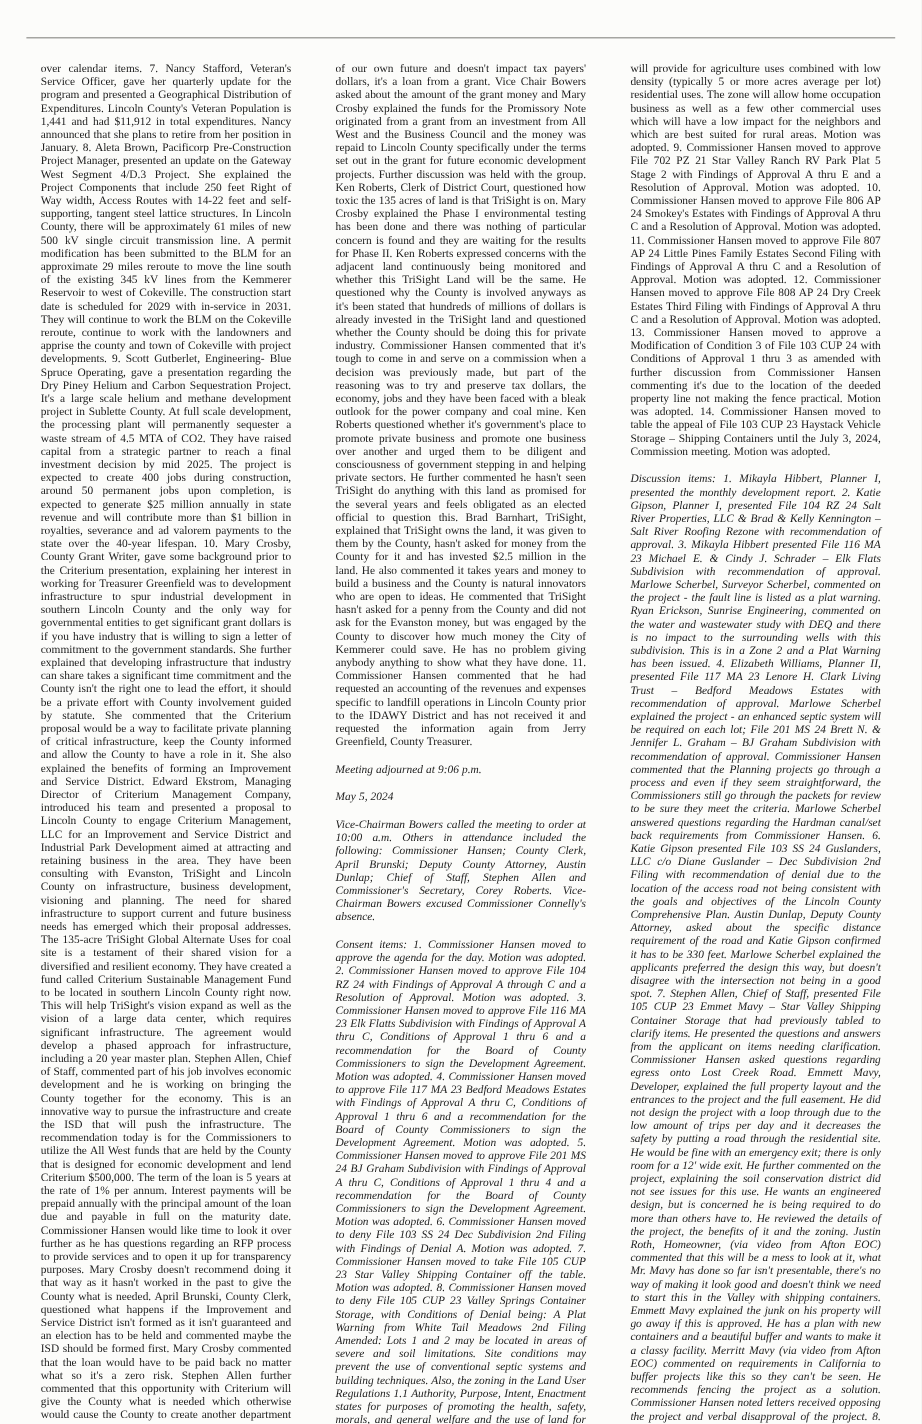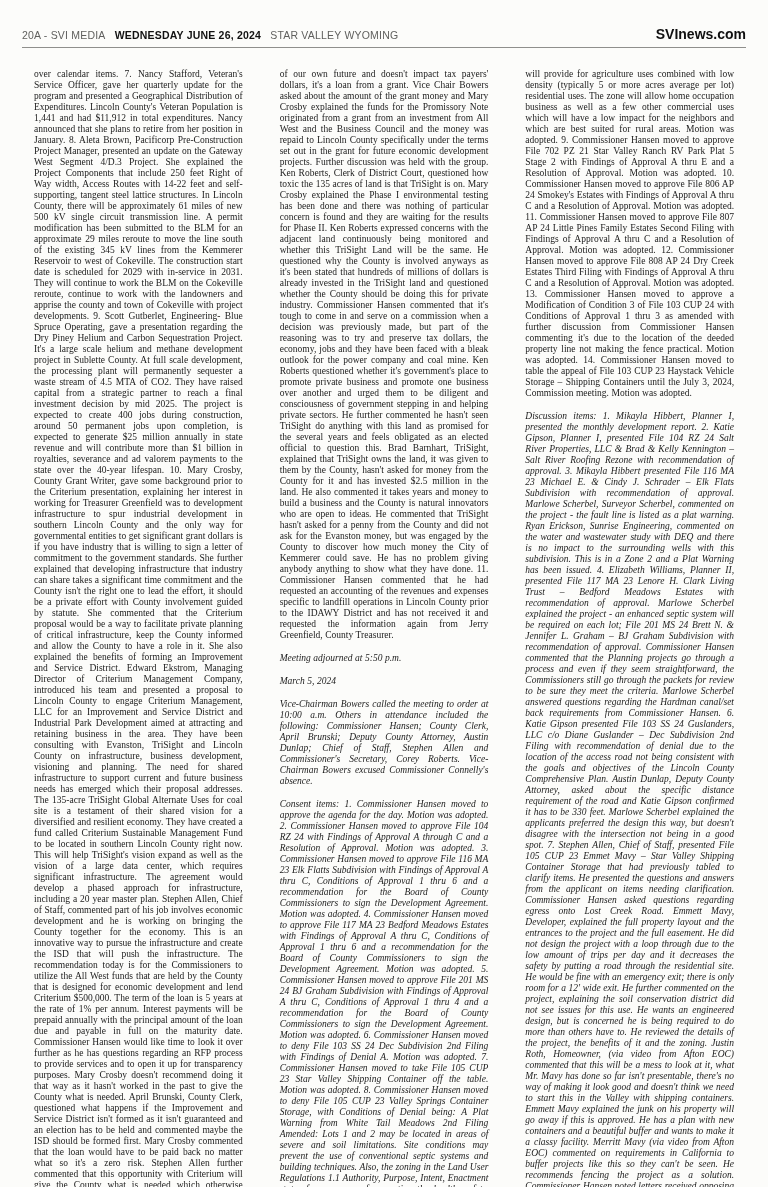--- a/index.html
+++ b/index.html
@@ -49,41 +49,33 @@
     color:#1b1b1b;
     word-spacing:.2px;
   }
   .col p + p{margin-top:1px;font-style:italic;}
 </style>
 </head>
 <body>
 
 <div class="page">
 
-  <header class="masthead">
-    <div class="masthead-left">
-      <span class="gray">20A - SVI MEDIA</span>
-      <span class="bold">WEDNESDAY JUNE 26, 2024</span>
-      <span class="gray">STAR VALLEY WYOMING</span>
-    </div>
-    <div class="masthead-right">SVInews.com</div>
-  </header>
 
   <div class="rule"></div>
 
   <main class="columns">
 
     <section class="col">
       <p>over calendar items.  7.  Nancy Stafford, Veteran's Service Officer, gave her quarterly update for the program and presented a Geographical Distribution of Expenditures. Lincoln County's Veteran Population is 1,441 and had $11,912 in total expenditures.  Nancy announced that she plans to retire from her position in January.  8.  Aleta Brown, Pacificorp Pre-Construction Project Manager, presented an update on the Gateway West Segment 4/D.3 Project.  She explained the Project Components that include 250 feet Right of Way width, Access Routes with 14-22 feet and self-supporting, tangent steel lattice structures.  In Lincoln County, there will be approximately 61 miles of new 500 kV single circuit transmission line.  A permit modification has been submitted to the BLM for an approximate 29 miles reroute to move the line south of the existing 345 kV lines from the Kemmerer Reservoir to west of Cokeville.  The construction start date is scheduled for 2029 with in-service in 2031.  They will continue to work the BLM on the Cokeville reroute, continue to work with the landowners and apprise the county and town of Cokeville with project developments.  9.  Scott Gutberlet, Engineering- Blue Spruce Operating, gave a presentation regarding the Dry Piney Helium and Carbon Sequestration Project.  It's a large scale helium and methane development project in Sublette County.  At full scale development, the processing plant will permanently sequester a waste stream of 4.5 MTA of CO2.  They have raised capital from a strategic partner to reach a final investment decision by mid 2025.  The project is expected to create 400 jobs during construction, around 50 permanent jobs upon completion, is expected to generate $25 million annually in state revenue and will contribute more than $1 billion in royalties, severance and ad valorem payments to the state over the 40-year lifespan.  10. Mary Crosby, County Grant Writer, gave some background prior to the Criterium presentation, explaining her interest in working for Treasurer Greenfield was to development infrastructure to spur industrial development in southern Lincoln County and the only way for governmental entities to get significant grant dollars is if you have industry that is willing to sign a letter of commitment to the government standards.  She further explained that developing infrastructure that industry can share takes a significant time commitment and the County isn't the right one to lead the effort, it should be a private effort with County involvement guided by statute.  She commented that the Criterium proposal would be a way to facilitate private planning of critical infrastructure, keep the County informed and allow the County to have a role in it.  She also explained the benefits of forming an Improvement and Service District.  Edward Ekstrom, Managing Director of Criterium Management Company, introduced his team and presented a proposal to Lincoln County to engage Criterium Management, LLC for an Improvement and Service District and Industrial Park Development aimed at attracting and retaining business in the area.  They have been consulting with Evanston, TriSight and Lincoln County on infrastructure, business development, visioning and planning.  The need for shared infrastructure to support current and future business needs has emerged which their proposal addresses.  The 135-acre TriSight Global Alternate Uses for coal site is a testament of their shared vision for a diversified and resilient economy.  They have created a fund called Criterium Sustainable Management Fund to be located in southern Lincoln County right now.  This will help TriSight's vision expand as well as the vision of a large data center, which requires significant infrastructure.  The agreement would develop a phased approach for infrastructure, including a 20 year master plan.  Stephen Allen, Chief of Staff, commented part of his job involves economic development and he is working on bringing the County together for the economy.  This is an innovative way to pursue the infrastructure and create the ISD that will push the infrastructure.  The recommendation today is for the Commissioners to utilize the All West funds that are held by the County that is designed for economic development and lend Criterium $500,000.  The term of the loan is 5 years at the rate of 1% per annum.  Interest payments will be prepaid annually with the principal amount of the loan due and payable in full on the maturity date.  Commissioner Hansen would like time to look it over further as he has questions regarding an RFP process to provide services and to open it up for transparency purposes.  Mary Crosby doesn't recommend doing it that way as it hasn't worked in the past to give the County what is needed.  April Brunski, County Clerk, questioned what happens if the Improvement and Service District isn't formed as it isn't guaranteed and an election has to be held and commented maybe the ISD should be formed first.  Mary Crosby commented that the loan would have to be paid back no matter what so it's a zero risk.  Stephen Allen further commented that this opportunity with Criterium will give the County what is needed which otherwise would cause the County to create another department and layer of government.  He also commented it's a way to take control</p>
     </section>
 
     <section class="col">
       <p>of our own future and doesn't impact tax payers' dollars, it's a loan from a grant.  Vice Chair Bowers asked about the amount of the grant money and Mary Crosby explained the funds for the Promissory Note originated from a grant from an investment from All West and the Business Council and the money was repaid to Lincoln County specifically under the terms set out in the grant for future economic development projects. Further discussion was held with the group. Ken Roberts, Clerk of District Court, questioned how toxic the 135 acres of land is that TriSight is on.  Mary Crosby explained the Phase I environmental testing has been done and there was nothing of particular concern is found and they are waiting for the results for Phase II.  Ken Roberts expressed concerns with the adjacent land continuously being monitored and whether this TriSight Land will be the same.  He questioned why the County is involved anyways as it's been stated that hundreds of millions of dollars is already invested in the TriSight land and questioned whether the County should be doing this for private industry.  Commissioner Hansen commented that it's tough to come in and serve on a commission when a decision was previously made, but part of the reasoning was to try and preserve tax dollars, the economy, jobs and they have been faced with a bleak outlook for the power company and coal mine.  Ken Roberts questioned whether it's government's place to promote private business and promote one business over another and urged them to be diligent and consciousness of government stepping in and helping private sectors.  He further commented he hasn't seen TriSight do anything with this land as promised for the several years and feels obligated as an elected official to question this.  Brad Barnhart, TriSight, explained that TriSight owns the land, it was given to them by the County, hasn't asked for money from the County for it and has invested $2.5 million in the land.  He also commented it takes years and money to build a business and the County is natural innovators who are open to ideas.  He commented that TriSight hasn't asked for a penny from the County and did not ask for the Evanston money, but was engaged by the County to discover how much money the City of Kemmerer could save.  He has no problem giving anybody anything to show what they have done.  11.  Commissioner Hansen commented that he had requested an accounting of the revenues and expenses specific to landfill operations in Lincoln County prior to the IDAWY District and has not received it and requested the information again from Jerry Greenfield, County Treasurer.</p>
-      <p>Meeting adjourned at 5:50 p.m.</p>
-      <p>March 5, 2024</p>
+      <p>Meeting adjourned at 9:06 p.m.</p>
+      <p>May 5, 2024</p>
       <p>Vice-Chairman Bowers called the meeting to order at 10:00 a.m.  Others in attendance included the following: Commissioner Hansen; County Clerk, April Brunski; Deputy County Attorney, Austin Dunlap; Chief of Staff, Stephen Allen and Commissioner's Secretary, Corey Roberts.  Vice-Chairman Bowers excused Commissioner Connelly's absence.</p>
       <p>Consent items:  1.  Commissioner Hansen moved to approve the agenda for the day.  Motion was adopted.  2. Commissioner Hansen moved to approve File 104 RZ 24 with Findings of Approval A through C and a Resolution of Approval.  Motion was adopted.  3. Commissioner Hansen moved to approve File 116 MA 23 Elk Flatts Subdivision with Findings of Approval A thru C, Conditions of Approval 1 thru 6 and a recommendation for the Board of County Commissioners to sign the Development Agreement. Motion was adopted.  4.  Commissioner Hansen moved to approve File 117 MA 23 Bedford Meadows Estates with Findings of Approval A thru C, Conditions of Approval 1 thru 6 and a recommendation for the Board of County Commissioners to sign the Development Agreement.  Motion was adopted.  5.  Commissioner Hansen moved to approve File 201 MS 24 BJ Graham Subdivision with Findings of Approval A thru C, Conditions of Approval 1 thru 4 and a recommendation for the Board of County Commissioners to sign the Development Agreement.  Motion was adopted.  6. Commissioner Hansen moved to deny File 103 SS 24 Dec Subdivision 2nd Filing with Findings of Denial A.  Motion was adopted.  7.  Commissioner Hansen moved to take File 105 CUP 23 Star Valley Shipping Container off the table. Motion was adopted.  8.  Commissioner Hansen moved to deny File 105 CUP 23 Valley Springs Container Storage, with Conditions of Denial being:  A Plat Warning from White Tail Meadows 2nd Filing Amended: Lots 1 and 2 may be located in areas of severe and soil limitations.  Site conditions may prevent the use of conventional septic systems and building techniques.  Also, the zoning in the Land User Regulations 1.1 Authority, Purpose, Intent, Enactment states for purposes of promoting the health, safety, morals, and general welfare and the use of land for residential and non-residential purposes, Lincoln County is divided in zones.  The property is in the rural zone.  The purpose of the Rural Zone is to maintain the essential rural character of the great majority of the private lands in the county.  The zone</p>
     </section>
 
     <section class="col">
       <p>will provide for agriculture uses combined with low density (typically 5 or more acres average per lot) residential uses. The zone will allow home occupation business as well as a few other commercial uses which will have a low impact for the neighbors and which are best suited for rural areas. Motion was adopted.  9.  Commissioner Hansen moved to approve File 702 PZ 21 Star Valley Ranch RV Park Plat 5 Stage 2 with Findings of Approval A thru E and a Resolution of Approval.  Motion was adopted.  10.  Commissioner Hansen moved to approve File 806 AP 24 Smokey's Estates with Findings of Approval A thru C and a Resolution of Approval. Motion was adopted.  11.  Commissioner Hansen moved to approve File 807 AP 24 Little Pines Family Estates Second Filing with Findings of Approval A thru C and a Resolution of Approval.  Motion was adopted.  12. Commissioner Hansen moved to approve File 808 AP 24 Dry Creek Estates Third Filing with Findings of Approval A thru C and a Resolution of Approval.  Motion was adopted.  13. Commissioner Hansen moved to approve a Modification of Condition 3 of File 103 CUP 24 with Conditions of Approval 1 thru 3 as amended with further discussion from Commissioner Hansen commenting it's due to the location of the deeded property line not making the fence practical.  Motion was adopted.  14.  Commissioner Hansen moved to table the appeal of File 103 CUP 23 Haystack Vehicle Storage – Shipping Containers until the July 3, 2024, Commission meeting.  Motion was adopted.</p>
       <p>Discussion items: 1. Mikayla Hibbert, Planner I, presented the monthly development report.  2. Katie Gipson, Planner I, presented File 104 RZ 24 Salt River Properties, LLC &amp; Brad &amp; Kelly Kennington – Salt River Roofing Rezone with recommendation of approval. 3.  Mikayla Hibbert presented File 116 MA 23 Michael E. &amp; Cindy J. Schrader – Elk Flats Subdivision with recommendation of approval.  Marlowe Scherbel, Surveyor Scherbel, commented on the project - the fault line is listed as a plat warning.  Ryan Erickson, Sunrise Engineering, commented on the water and wastewater study with DEQ and there is no impact to the surrounding wells with this subdivision.  This is in a Zone 2 and a Plat Warning has been issued.  4.  Elizabeth Williams, Planner II, presented File 117 MA 23 Lenore H. Clark Living Trust – Bedford Meadows Estates with recommendation of approval.  Marlowe Scherbel explained the project - an enhanced septic system will be required on each lot; File 201 MS 24 Brett N. &amp; Jennifer L. Graham – BJ Graham Subdivision with recommendation of approval. Commissioner Hansen commented that the Planning projects go through a process and even if they seem straightforward, the Commissioners still go through the packets for review to be sure they meet the criteria. Marlowe Scherbel answered questions regarding the Hardman canal/set back requirements from Commissioner Hansen. 6. Katie Gipson presented File 103 SS 24 Guslanders, LLC c/o Diane Guslander – Dec Subdivision 2nd Filing with recommendation of denial due to the location of the access road not being consistent with the goals and objectives of the Lincoln County Comprehensive Plan.  Austin Dunlap, Deputy County Attorney, asked about the specific distance requirement of the road and Katie Gipson confirmed it has to be 330 feet.  Marlowe Scherbel explained the applicants preferred the design this way, but doesn't disagree with the intersection not being in a good spot.  7.  Stephen Allen, Chief of Staff, presented File 105 CUP 23 Emmet Mavy – Star Valley Shipping Container Storage that had previously tabled to clarify items.  He presented the questions and answers from the applicant on items needing clarification. Commissioner Hansen asked questions regarding egress onto Lost Creek Road.  Emmett Mavy, Developer, explained the full property layout and the entrances to the project and the full easement.  He did not design the project with a loop through due to the low amount of trips per day and it decreases the safety by putting a road through the residential site.  He would be fine with an emergency exit; there is only room for a 12' wide exit.  He further commented on the project, explaining the soil conservation district did not see issues for this use.  He wants an engineered design, but is concerned he is being required to do more than others have to.  He reviewed the details of the project, the benefits of it and the zoning.  Justin Roth, Homeowner, (via video from Afton EOC) commented that this will be a mess to look at it, what Mr. Mavy has done so far isn't presentable, there's no way of making it look good and doesn't think we need to start this in the Valley with shipping containers.  Emmett Mavy explained the junk on his property will go away if this is approved.  He has a plan with new containers and a beautiful buffer and wants to make it a classy facility. Merritt Mavy (via video from Afton EOC) commented on requirements in California to buffer projects like this so they can't be seen.  He recommends fencing the project as a solution.  Commissioner Hansen noted letters received opposing the project and verbal disapproval of the project. 8.  Elizabeth Williams presented File 702 PZ 21 Leisure Valley, Inc. (L.V.I.), Timothy Stewart – Star Valley Ranch RV</p>
     </section>
 
   </main>

